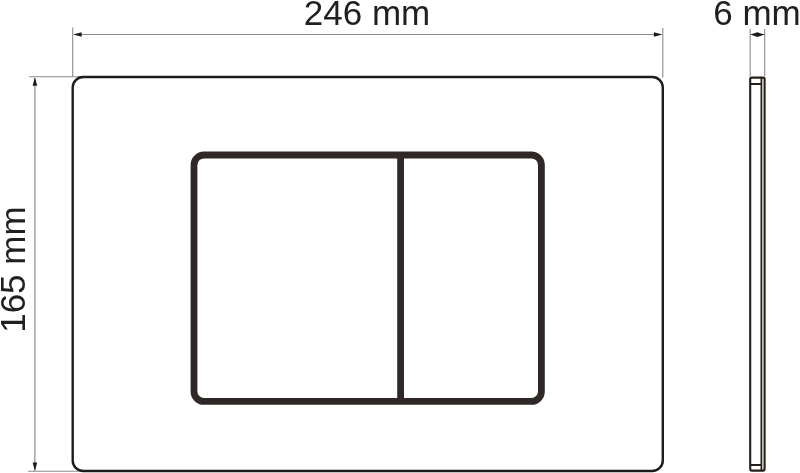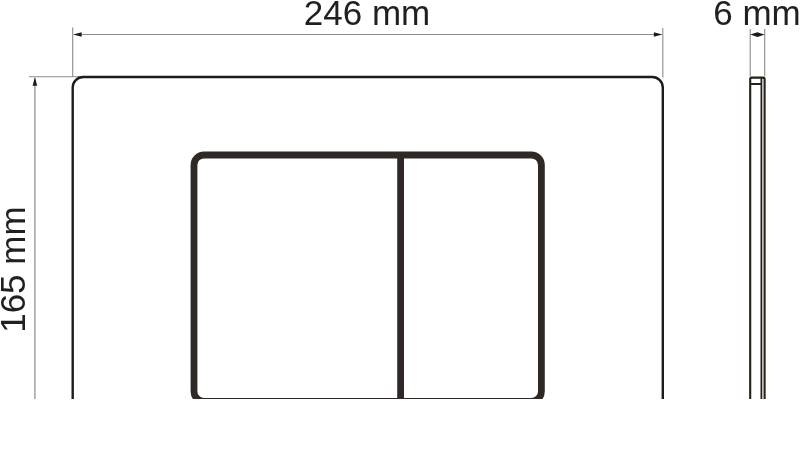--- a/index.html
+++ b/index.html
@@ -1,16 +1,16 @@
 <!DOCTYPE html>
 <html><head>
 <meta charset="utf-8">
 <style>
   html,body{margin:0;padding:0;background:#ffffff;}
-  .wrap{width:800px;height:399px;position:relative;overflow:hidden;background:#ffffff;}
+  .wrap{width:800px;height:473px;position:relative;overflow:hidden;background:#ffffff;}
   svg text{font-family:"Liberation Sans",sans-serif;}
 </style>
 </head>
 <body>
 <div class="wrap">
 <svg width="800" height="473" viewBox="0 0 800 473" xmlns="http://www.w3.org/2000/svg">
 
   <rect x="0" y="0" width="800" height="473" fill="#ffffff"></rect>
 
   <text x="367" y="24.7" font-size="35" fill="#231f1f" text-anchor="middle">246 mm</text>

